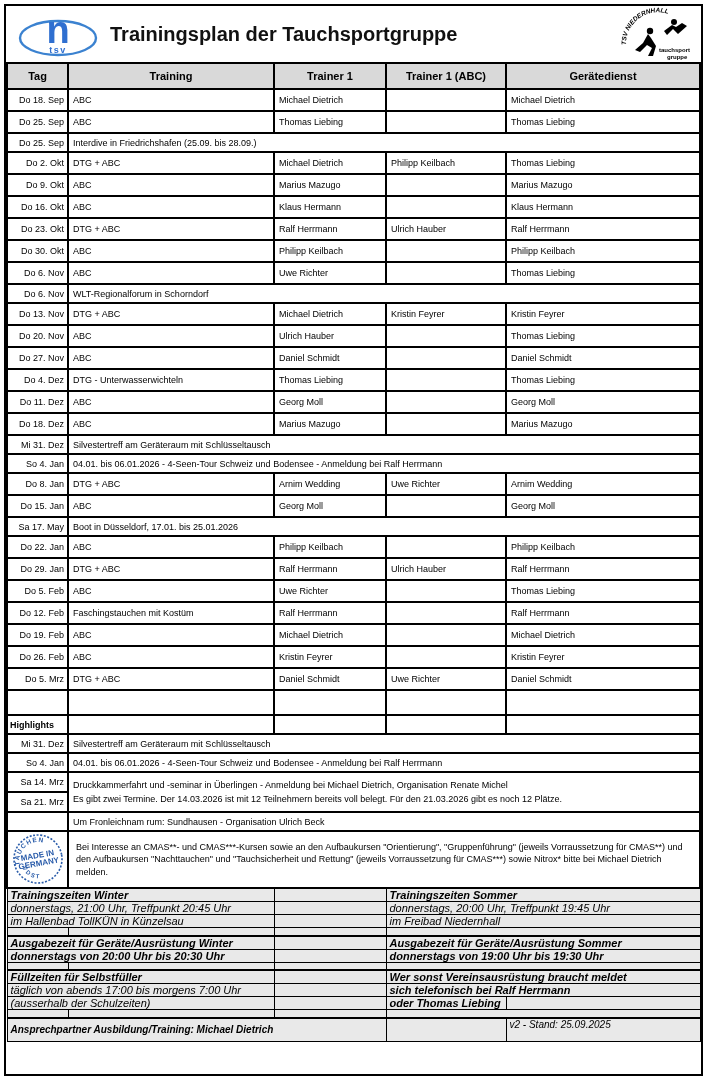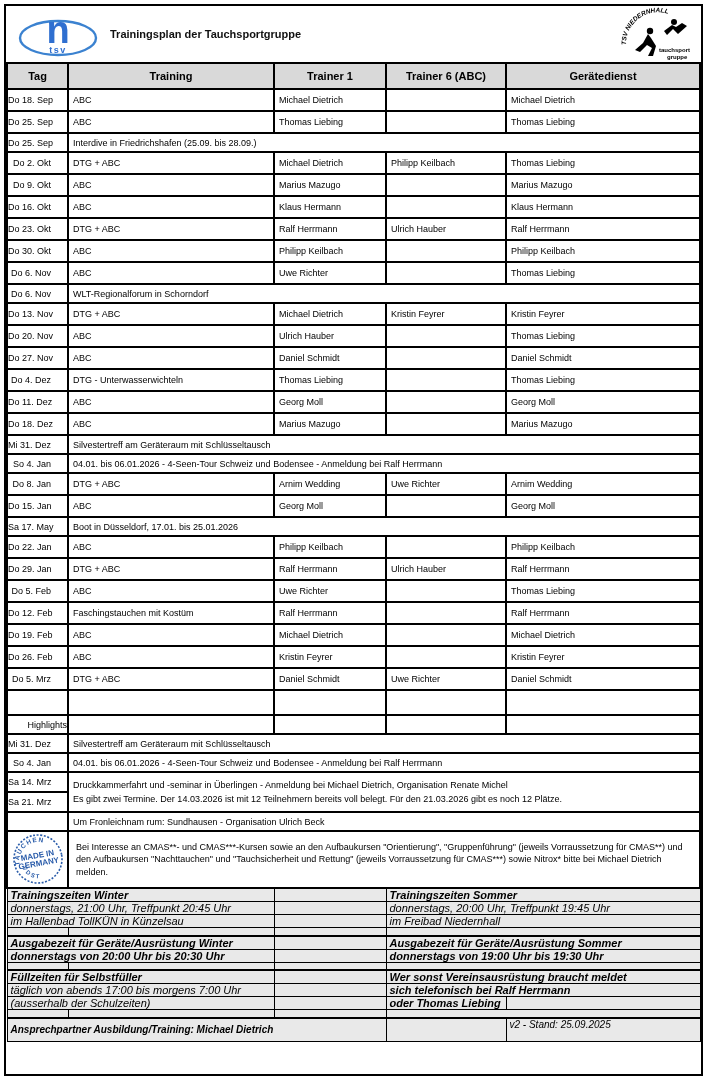--- a/index.html
+++ b/index.html
@@ -4,34 +4,34 @@
 <style>
   html,body{margin:0;padding:0;background:#fff;}
   body{font-family:"Liberation Sans",sans-serif;}
   .page{position:relative;width:707px;height:1080px;box-sizing:border-box;padding:4px;overflow:hidden;background:#fff;}
   .frame{border:2.5px solid #000;box-sizing:border-box;height:100%;display:flex;flex-direction:column;background:#fff;}
 
   
   .header{display:flex;align-items:center;height:56px;flex:0 0 56px;border-bottom:2.5px solid #000;background:#fff;}
   .logo-left{width:104px;display:flex;justify-content:center;align-items:center;}
   .titles{flex:1;}
-  .t1,.t2{font-size:11px;font-weight:bold;color:#111;line-height:19px;}
+  .t1,.t2{font-size:20px;font-weight:bold;color:#111;line-height:19px;}
   .logo-right{width:86px;display:flex;justify-content:center;align-items:center;}
 
   
   table.plan{width:100%;border-collapse:collapse;table-layout:fixed;}
   .plan td,.plan th{border:2px solid #000;font-size:9px;color:#000;vertical-align:middle;overflow:hidden;white-space:nowrap;box-sizing:border-box;padding:0;}
   .plan th{background:#d9d9d9;font-size:11px;font-weight:bold;height:25px;border-top:none;}
-  td.tag{text-align:right;padding-right:16px;}
+  td.tag{text-align:right;padding-right:3px;}
   td.txt{text-align:left;padding-left:4px;}
   tr.rn td{height:22px;}
   tr.rs td{height:19px;}
   tr.re td{height:25px;}
   tr.rh td{height:19px;}
-  td.hl{font-weight:normal;text-align:right;padding-left:2px;}
+  td.hl{font-weight:bold;text-align:left;padding-left:2px;}
   tr.rd td{height:20px;}
   td.multi{white-space:nowrap;}
   td.multi div{line-height:14px;}
   tr.rc td{height:57px;border-bottom:2px solid #000;}
   td.wrap{white-space:normal;line-height:12.5px;padding:2px 5px 2px 7px;}
   td.logocell{text-align:center;vertical-align:middle;}
 
   
   tr.bt td{border:1px solid #000;background:#e9e9e9;font-style:italic;font-size:11px;height:12px;text-align:left;padding-left:3px;}
   tr.bsec td{border-top:2px solid #000;}
@@ -83,21 +83,21 @@
         <col style="width:206px">
         <col style="width:112px">
         <col style="width:120px">
         <col>
       </colgroup>
       <tbody id="main-tbody">
           <tr>
             <th>Tag</th>
             <th>Training</th>
             <th>Trainer 1</th>
-            <th>Trainer 6 (ABC)</th>
+            <th>Trainer 1 (ABC)</th>
             <th>Gerätedienst</th>
           </tr>
           <tr class="rn">
             <td class="tag">Do 18. Sep</td>
             <td class="txt">ABC</td>
             <td class="txt">Michael Dietrich</td>
             <td class="txt"></td>
             <td class="txt">Michael Dietrich</td>
           </tr>
           <tr class="rn">

